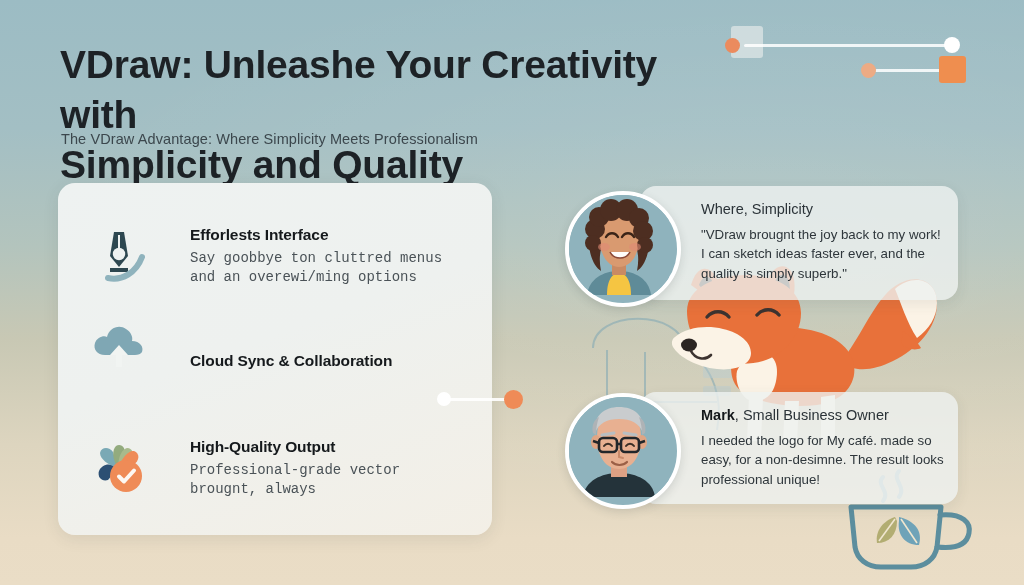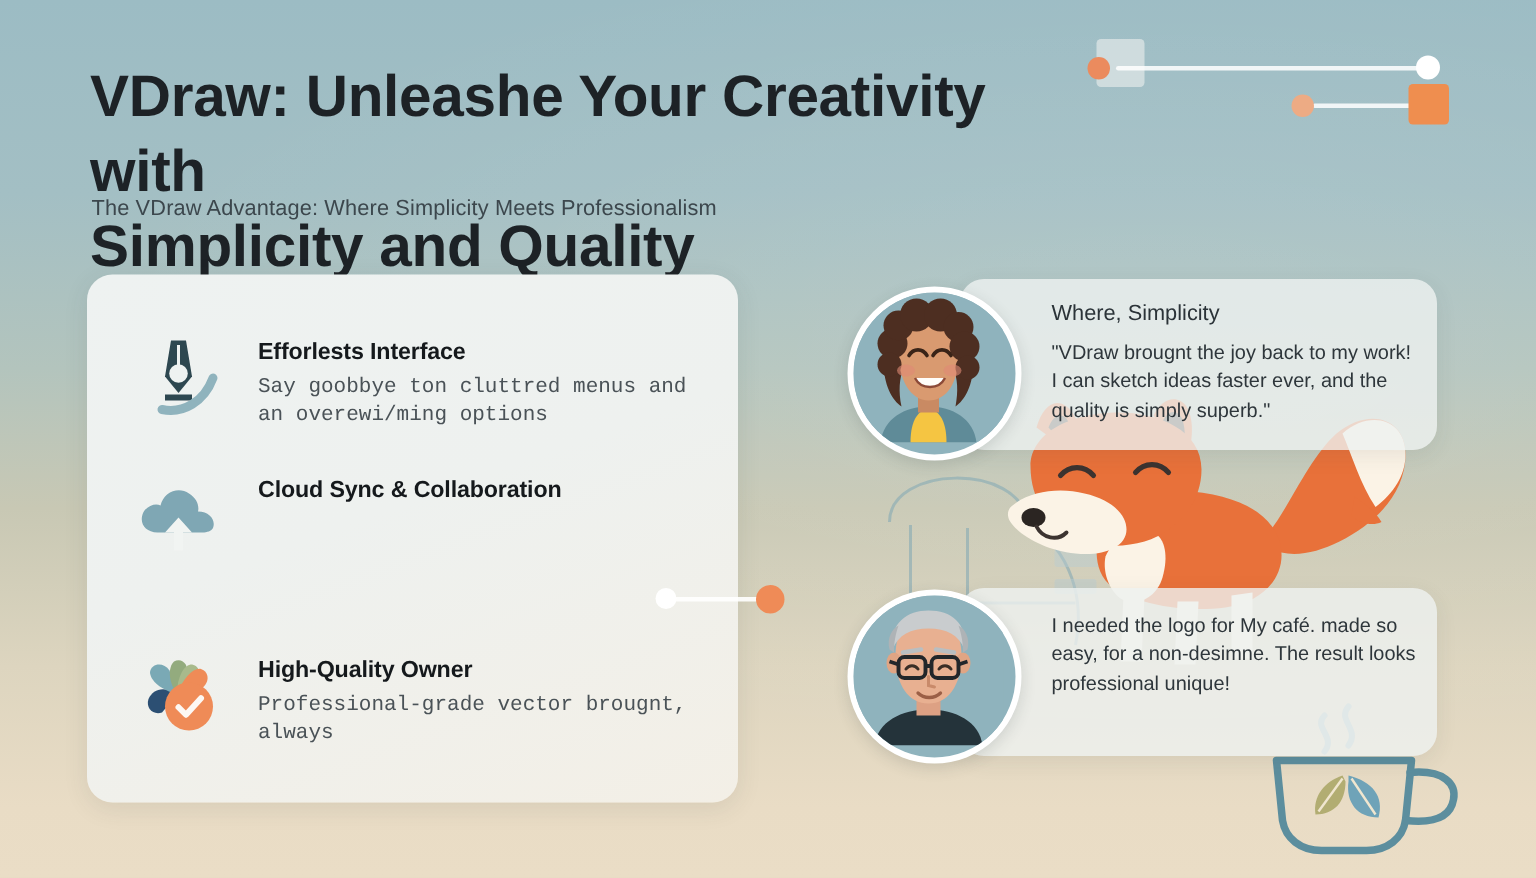--- a/index.html
+++ b/index.html
@@ -84,21 +84,21 @@
   }
 
   
   .features-card{
     position:absolute;left:58px;top:183px;width:434px;height:352px;
     border-radius:17px;
     background:linear-gradient(160deg,#eef2f1 0%,#eef1ef 45%,#f3efe6 100%);
     box-shadow:0 4px 16px rgba(60,70,70,.10);
   }
   .feature{
-    position:absolute;left:30px;display:flex;align-items:flex-start;gap:22px;width:380px;
+    position:absolute;left:30px;display:flex;align-items:flex-end;gap:40px;width:380px;
   }
   .f1{top:38px;} .f2{top:130px;} .f3{top:250px;}
   .f-icon{width:62px;height:62px;flex:0 0 62px;position:relative;}
   .f-text{padding-top:5px;}
   .f-title{font-size:15.5px;font-weight:bold;color:#15191c;margin-bottom:5px;letter-spacing:-0.1px;}
   .f-desc{font-size:14px;line-height:1.38;color:#4a5257;font-family:Liberation Mono, monospace;}
 
   
   .t-card{
     position:absolute;border-radius:16px;
@@ -203,21 +203,21 @@
             <path d="M30 30 C20 27 12 21 12 15 C13 9 21 8 25 14 Z" fill="#7aa9b5"></path>
             <path d="M30 30 C24 21 24 12 28 8 C33 5 39 10 36 18 Z" fill="#93ab7e"></path>
             <path d="M30 30 C30 19 34 11 39 10 C45 10 47 17 42 23 Z" fill="#a8ba8c"></path>
             <path d="M30 30 C34 19 41 12 46 13 C52 15 52 23 45 27 Z" fill="#ef8b57"></path>
           </g>
           <circle cx="38" cy="38" r="16" fill="#ef8b57"></circle>
           <path d="M31 38.5 L36 43.5 L46 32.5" fill="none" stroke="#fdf8f3" stroke-width="4" stroke-linecap="round" stroke-linejoin="round"></path>
         </svg>
       </div>
       <div class="f-text">
-        <div class="f-title">High-Quality Owner</div>
+        <div class="f-title">High-Quality Output</div>
         <div class="f-desc">Professional-grade vector brougnt, always</div>
       </div>
     </div>
   </div>
 
   <div class="deco deco-line-3"></div>
   <div class="deco deco-dot-white-2"></div>
   <div class="deco deco-dot-orange-3"></div>
 
   <svg class="fox" width="300" height="215" viewBox="0 0 300 215">
@@ -300,20 +300,23 @@
       <ellipse cx="35" cy="52" rx="6" ry="4" fill="#e08a75" opacity=".6"></ellipse>
       <ellipse cx="66" cy="52" rx="6" ry="4" fill="#e08a75" opacity=".6"></ellipse>
 
       <path d="M41 57 C45 65 57 65 61 57 Z" fill="#fffdfa"></path>
       <path d="M41 57 C45 65 57 65 61 57" fill="none" stroke="#8c4a38" stroke-width="1.6"></path>
     </svg>
   </div>
 
   <div class="t-card t2">
     <div class="t-inner">
+      <div class="t-name">
+        <b>Mark</b><span>, Small Business Owner</span>
+      </div>
       <div class="t-quote">I needed the logo for My café. made so easy, for a non-desimne. The result looks professional unique!</div>
     </div>
   </div>
 
   <div class="avatar av2">
     <svg width="100" height="100" viewBox="0 0 100 100">
       <rect width="100" height="100" fill="#8fb3bd"></rect>
 
       <path d="M14 100 C16 84 32 76 50 76 C68 76 84 84 86 100 Z" fill="#24333a"></path>
 

